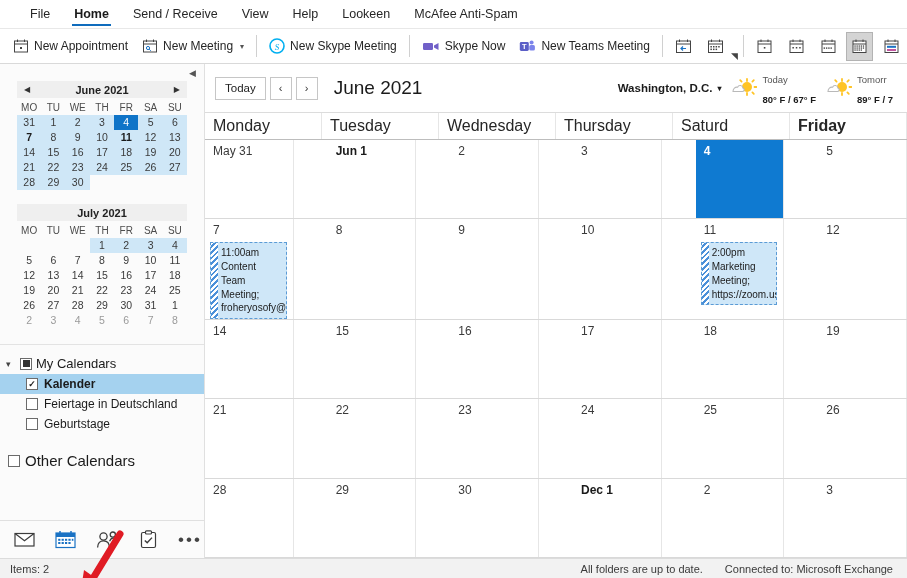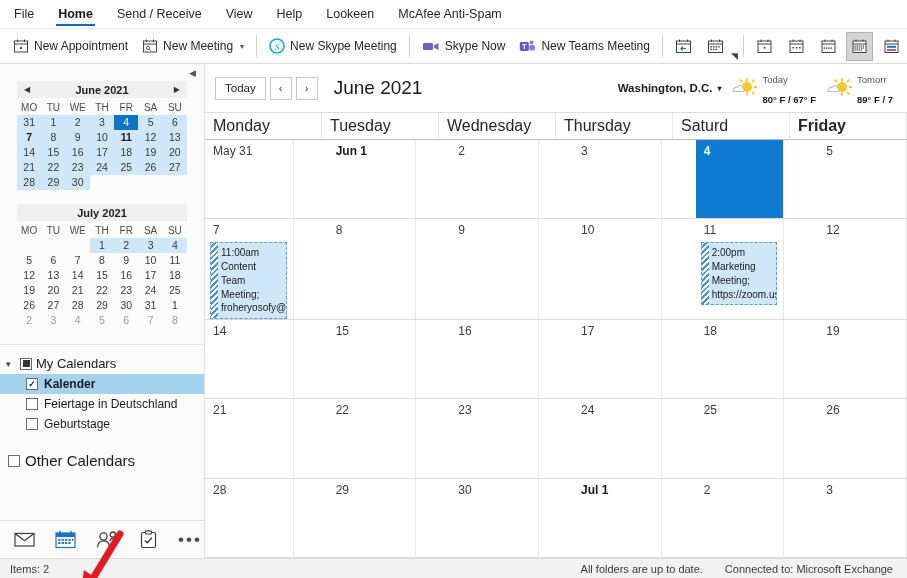--- a/index.html
+++ b/index.html
@@ -8,21 +8,21 @@
     font-family: "Liberation Sans", sans-serif;
     background: #ffffff;
     overflow: hidden;
     -webkit-font-smoothing: antialiased;
   }
   #app { position: relative; width: 907px; height: 578px; display: flex; flex-direction: column; }
 
   
   .menubar {
     height: 29px; background: #ffffff; display: flex; align-items: center;
-    border-bottom: 1px solid #e8e8e8; padding-left: 2px; flex: 0 0 29px;
+    border-bottom: 1px solid #e8e8e8; padding-left: 18px; flex: 0 0 29px;
   }
   .menu-item {
     font-size: 12.5px; color: #262626; padding: 0 12px; height: 29px;
     line-height: 29px; position: relative; cursor: default; white-space: nowrap;
   }
   .menu-item.active { font-weight: bold; color: #1a1a1a; }
   .menu-item.active::after {
     content: ""; position: absolute; left: 10px; right: 10px; bottom: 3px;
     height: 2px; background: #0f6cbd;
   }
@@ -710,21 +710,21 @@
             <div class="gcell">
               <span class="daynum">28</span>
             </div>
             <div class="gcell">
               <span class="daynum">29</span>
             </div>
             <div class="gcell">
               <span class="daynum">30</span>
             </div>
             <div class="gcell">
-              <span class="daynum bold">Jul 1</span>
+              <span class="daynum bold">Dec 1</span>
             </div>
             <div class="gcell">
               <span class="daynum">2</span>
             </div>
             <div class="gcell">
               <span class="daynum">3</span>
             </div>
           </div>
         </div>
     </div>

